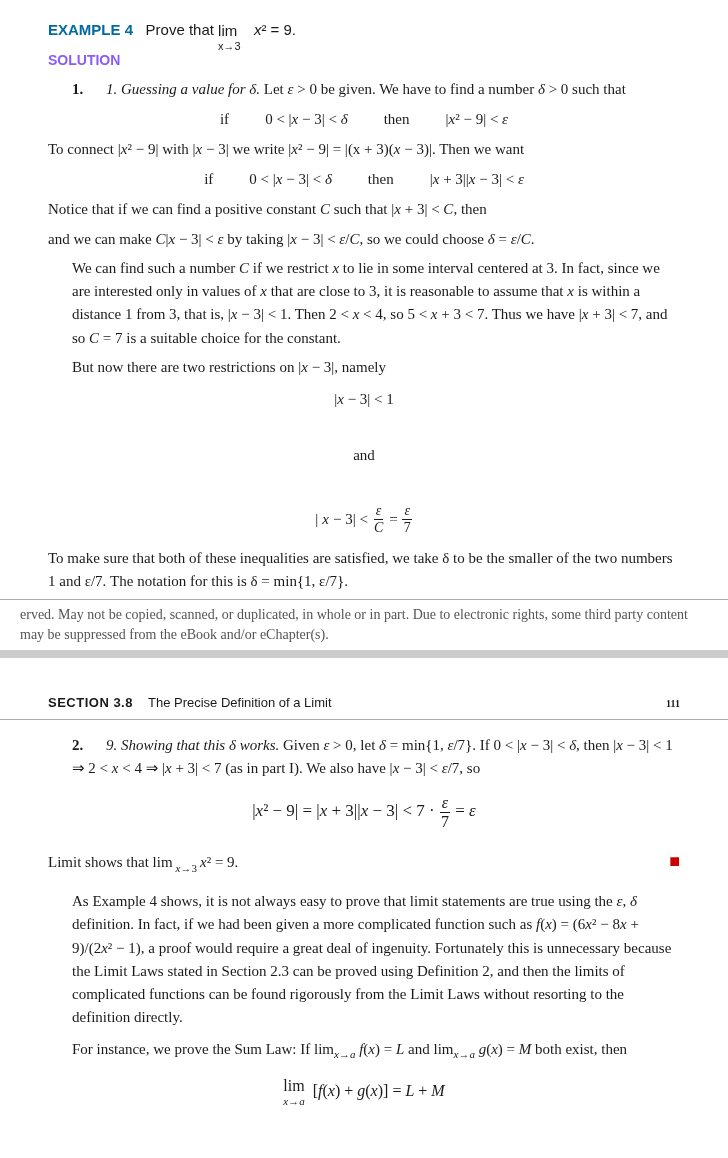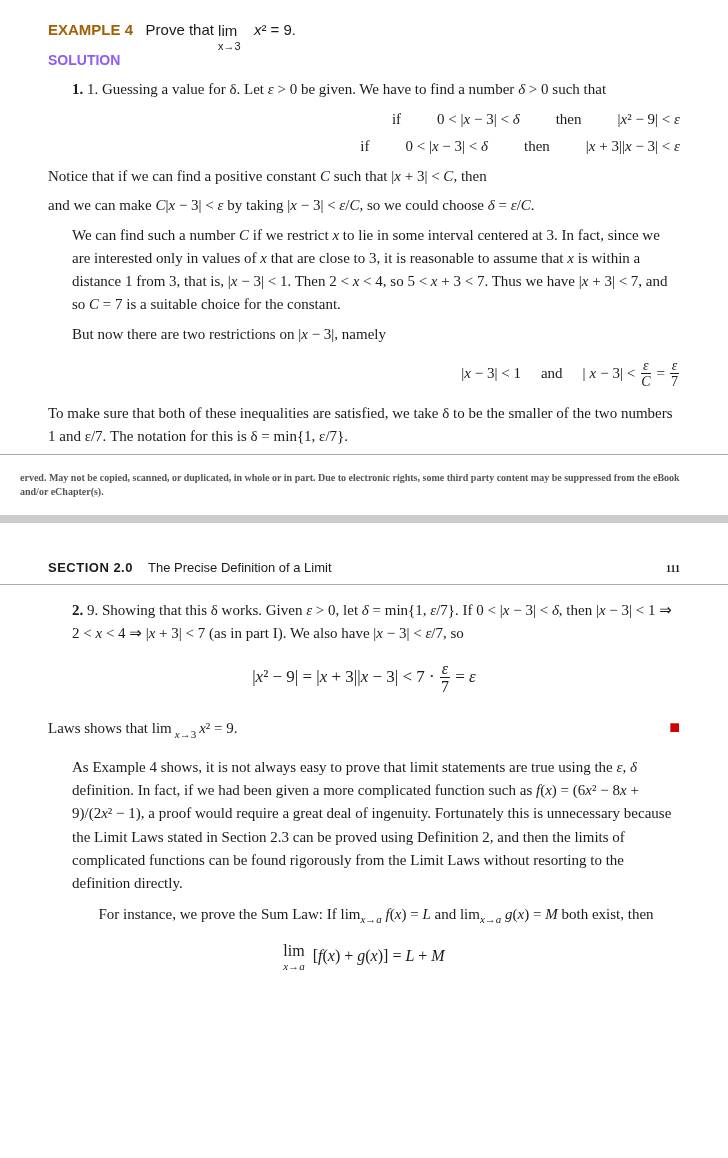--- a/index.html
+++ b/index.html
@@ -15,62 +15,63 @@
     .page-top {
       padding: 18px 48px 0 48px;
     }
 
     .example-header {
       font-family: Arial, sans-serif;
       font-size: 15px;
       margin-bottom: 6px;
     }
     .example-label {
-      color: #a16207;
+      color: #0369a1;
       font-weight: bold;
       font-family: Arial, sans-serif;
     }
     .solution-label {
       color: #8b5cf6;
       font-weight: bold;
       font-family: Arial, sans-serif;
       font-size: 14px;
     }
 
     .body-text {
       font-size: 15px;
       line-height: 1.55;
       margin-bottom: 6px;
     }
 
     .italic-heading {
+      font-style: italic;
       font-weight: normal;
+      margin-left: 19px;
     }
 
     .math-row {
       display: flex;
-      justify-content: flex-end;
+      justify-content: center;
       align-items: center;
       gap: 36px;
       margin: 10px 0;
     }
 
     .divider-section {
       background: #ccc;
       height: 8px;
       margin: 0;
     }
 
     .footer-notice {
-      font-size: 10px;
+      font-size: 14px;
       color: #555;
-      padding: 16px 20px;
+      padding: 5px 20px;
       line-height: 1.4;
       border-top: 1px solid #aaa;
-      font-weight: bold;
     }
 
     .section-header-bar {
       display: flex;
       justify-content: space-between;
       align-items: baseline;
       padding: 14px 48px 8px 48px;
       border-bottom: 1px solid #aaa;
       margin-bottom: 14px;
     }
@@ -158,20 +159,23 @@
     Let <i>ε</i> &gt; 0 be given. We have to find a number <i>δ</i> &gt; 0 such that
   </div>
 
   <div class="math-row">
     <span>if</span>
     <span>0 &lt; |<i>x</i> − 3| &lt; <i>δ</i></span>
     <span>then</span>
     <span>|<i>x</i>² − 9| &lt; <i>ε</i></span>
   </div>
 
+  <div class="body-text">
+    To connect |<i>x</i>² − 9| with |<i>x</i> − 3| we write |<i>x</i>² − 9| = |(x + 3)(<i>x</i> − 3)|. Then we want
+  </div>
 
   <div class="math-row">
     <span>if</span>
     <span>0 &lt; |<i>x</i> − 3| &lt; <i>δ</i></span>
     <span>then</span>
     <span>|<i>x</i> + 3||<i>x</i> − 3| &lt; <i>ε</i></span>
   </div>
 
   <div class="body-text">
     Notice that if we can find a positive constant <i>C</i> such that |<i>x</i> + 3| &lt; <i>C</i>, then
@@ -183,21 +187,21 @@
   </div>
 
   <div class="body-text indent1">
     We can find such a number <i>C</i> if we restrict <i>x</i> to lie in some interval centered at 3. In fact, since we are interested only in values of <i>x</i> that are close to 3, it is reasonable to assume that <i>x</i> is within a distance 1 from 3, that is, |<i>x</i> − 3| &lt; 1. Then 2 &lt; <i>x</i> &lt; 4, so 5 &lt; <i>x</i> + 3 &lt; 7. Thus we have |<i>x</i> + 3| &lt; 7, and so <i>C</i> = 7 is a suitable choice for the constant.
   </div>
 
   <div class="body-text indent1">
     But now there are two restrictions on |<i>x</i> − 3|, namely
   </div>
 
-  <div class="math-row" style="gap:20px; margin: 12px 0;">
+  <div class="math-row" style="gap:39px; margin: 12px 0; flex-direction: column;">
     <span>|<i>x</i> − 3| &lt; 1</span>
     <span>and</span>
     <span style="display:inline-flex;align-items:center;gap:4px;">
       |<i>x</i> − 3| &lt;
       <span class="fraction">
         <span class="numer"><i>ε</i></span>
         <span class="denom"><i>C</i></span>
       </span>
       =
       <span class="fraction">
@@ -214,21 +218,21 @@
 <div class="footer-notice">
   <div>erved. May not be copied, scanned, or duplicated, in whole or in part. Due to electronic rights, some third party content may be suppressed from the eBook and/or eChapter(s).</div>
 </div>
 
 <div class="divider-section"></div>
 
 <div style="height:22px;"></div>
 
 <div class="section-header-bar">
   <div>
-    <span class="section-header-left">SECTION 2.0</span>
+    <span class="section-header-left">SECTION 3.8</span>
     &nbsp;&nbsp;
     <span class="section-header-right">The Precise Definition of a Limit</span>
   </div>
   <span class="page-number">111</span>
 </div>
 
 <div class="page-bottom">
 
   <div class="body-text indent1">
     <b>2.</b> <span class="italic-heading">9. Showing that this δ works.</span>
@@ -240,31 +244,31 @@
   <div class="centered-math" style="font-size:17px; margin:14px 0;">
     |<i>x</i>² − 9| = |<i>x</i> + 3||<i>x</i> − 3| &lt; 7 ·
     <span class="fraction" style="font-size:16px;">
       <span class="numer"><i>ε</i></span>
       <span class="denom">7</span>
     </span>
     = <i>ε</i>
   </div>
 
   <div class="body-text" style="margin-bottom:14px; display:flex; align-items:baseline; gap:3px;">
-    <span>Laws shows that lim</span>
+    <span>Limit shows that lim</span>
     <span style="font-size:11px; position:relative; top:5px;"><i>x</i>→3</span>
     <span><i>x</i>² = 9.</span>
     <span class="red-square" style="margin-left:auto;">■</span>
   </div>
 
   <div class="body-text indent1" style="margin-top:10px;">
     As Example 4 shows, it is not always easy to prove that limit statements are true using the <i>ε</i>, <i>δ</i> definition. In fact, if we had been given a more complicated function such as <i>f</i>(<i>x</i>) = (6<i>x</i>² − 8<i>x</i> + 9)/(2<i>x</i>² − 1), a proof would require a great deal of ingenuity. Fortunately this is unnecessary because the Limit Laws stated in Section 2.3 can be proved using Definition 2, and then the limits of complicated functions can be found rigorously from the Limit Laws without resorting to the definition directly.
   </div>
 
-  <div class="body-text indent1" style="margin-top:8px;text-align:center;">
+  <div class="body-text indent1" style="margin-top:8px;">
     For instance, we prove the Sum Law: If lim<sub><i>x</i>→<i>a</i></sub> <i>f</i>(<i>x</i>) = <i>L</i> and lim<sub><i>x</i>→<i>a</i></sub> <i>g</i>(<i>x</i>) = <i>M</i> both exist, then
   </div>
 
   <div class="centered-math" style="margin-top:14px; font-size:16px;">
     <span style="display:inline-block; text-align:center; vertical-align:middle;">
       <span style="display:block;">lim</span>
       <span style="display:block; font-size:11px;"><i>x</i>→<i>a</i></span>
     </span>
     &nbsp;[<i>f</i>(<i>x</i>) + <i>g</i>(<i>x</i>)] = <i>L</i> + <i>M</i>
   </div>

